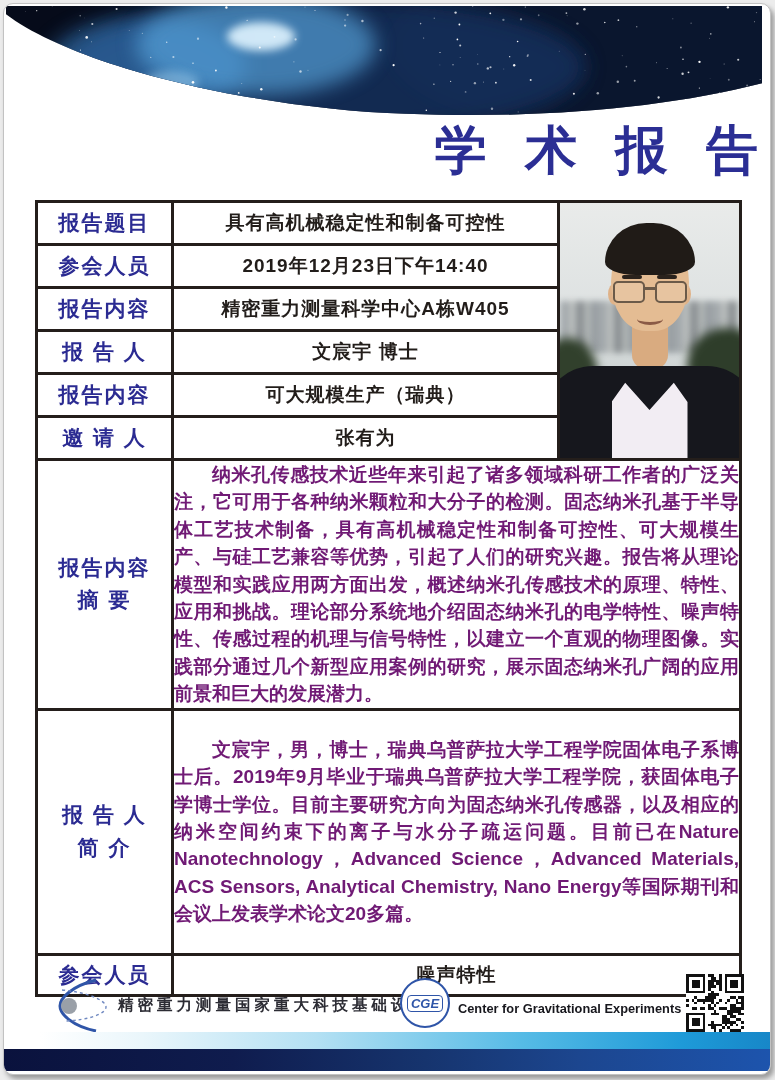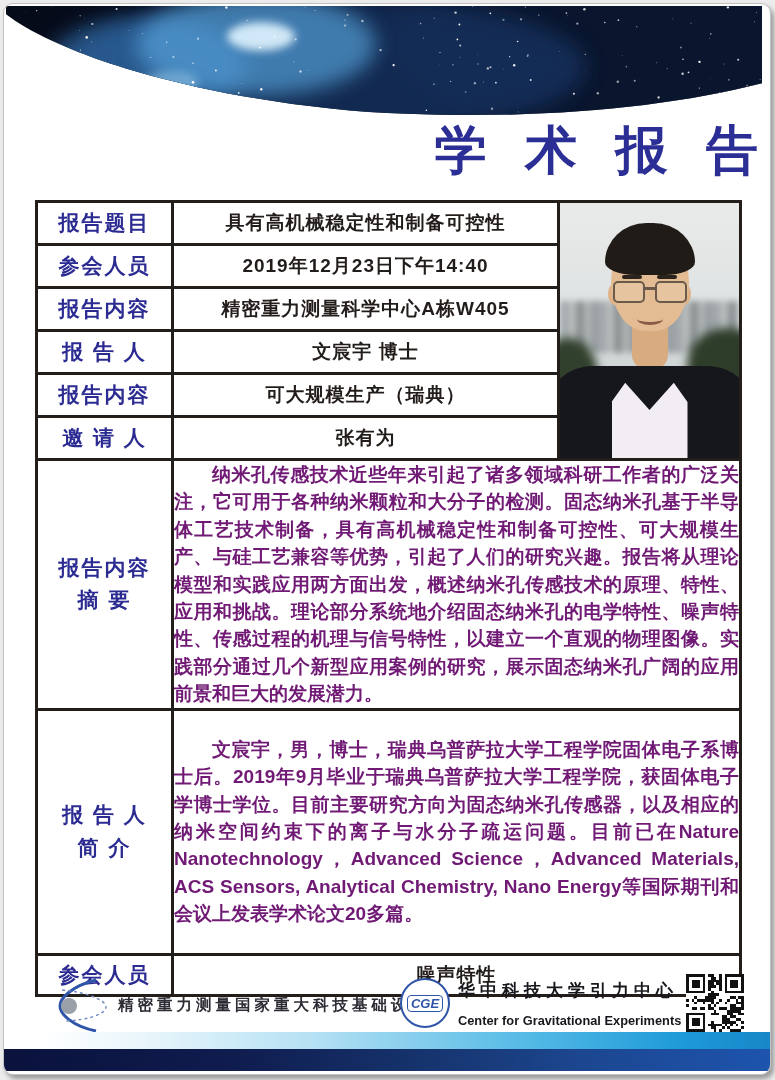--- a/index.html
+++ b/index.html
@@ -373,21 +373,20 @@
       </svg>
       <div class="fac-text">
         <div class="fac-cn">精密重力测量国家重大科技基础设施</div>
       </div>
     </div>
     <div class="cge-group">
       <div class="cge-logo">
         <span class="inner">CGE</span>
       </div>
       <div class="center-text">
-        <div class="center-cn">华中科技大学引力中心</div>
         <div class="center-en">Center for Gravitational Experiments</div>
       </div>
     </div>
     <svg class="qr" viewBox="0 0 21 21" shape-rendering="crispEdges">
       <rect x="0" y="0" width="21" height="21" fill="#ffffff"></rect>
       <g id="qr-modules" fill="#111111">
           <rect x="0" y="0" width="1" height="1"></rect>
           <rect x="1" y="0" width="1" height="1"></rect>
           <rect x="2" y="0" width="1" height="1"></rect>
           <rect x="3" y="0" width="1" height="1"></rect>

